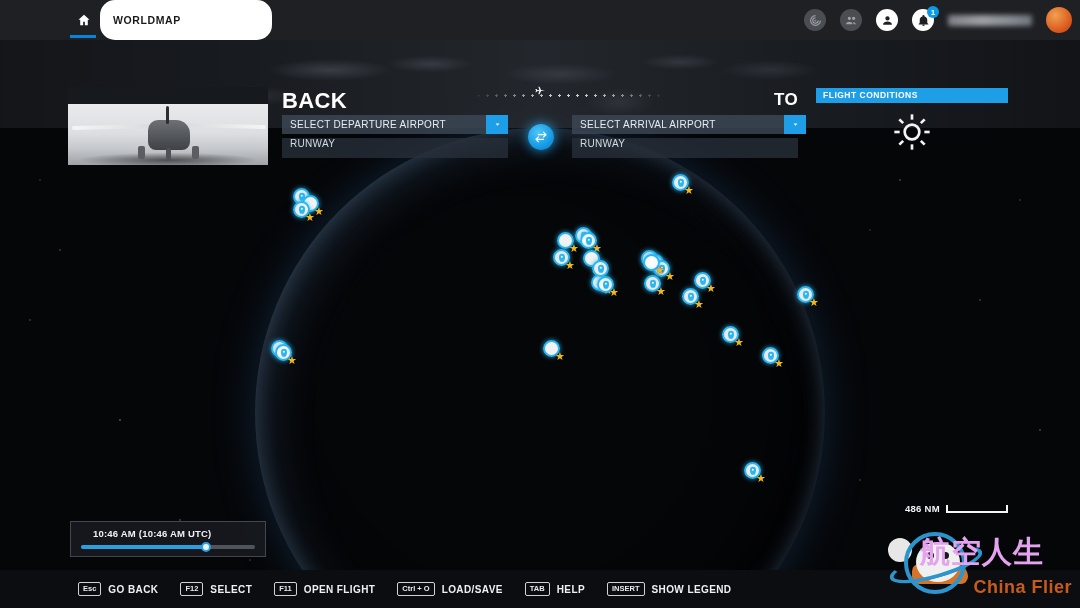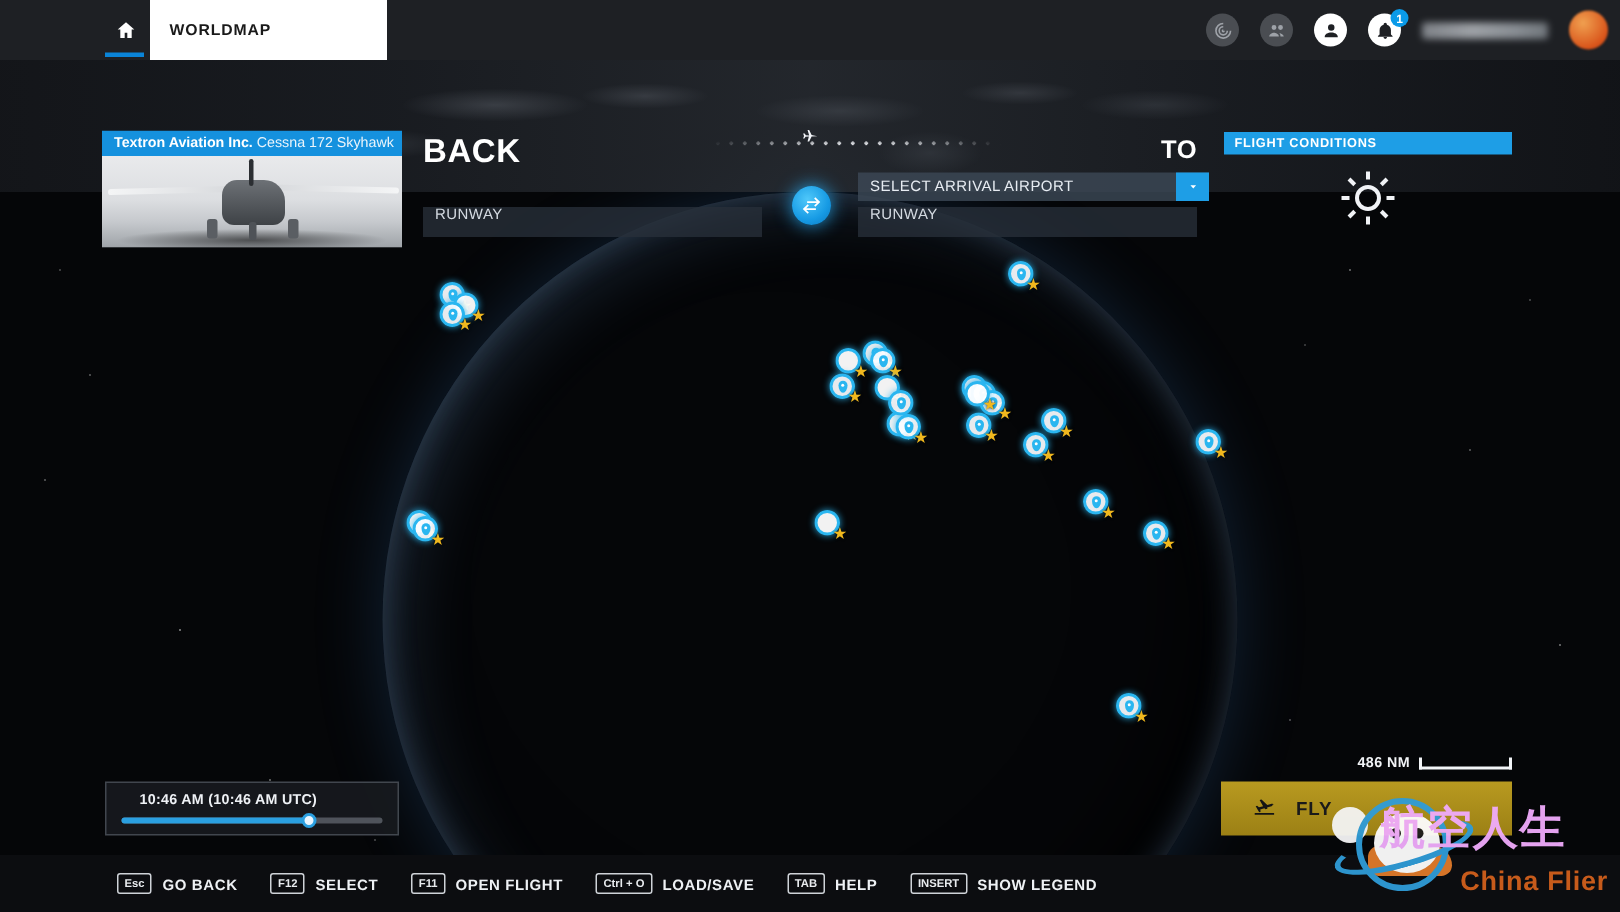--- a/index.html
+++ b/index.html
@@ -109,23 +109,23 @@
     background: #1e2024;
     z-index: 30;
   }
   .home-btn {
     position: absolute; left: 70px; top: 0; width: 28px; height: 40px;
     display: flex; align-items: center; justify-content: center;
   }
   .home-btn svg { width: 14px; height: 14px; fill: #fff; }
   .home-underline { position: absolute; left: 70px; bottom: 2px; width: 26px; height: 3px; background: #0a84d8; }
   .tab-worldmap {
-    position: absolute; left: 100px; top: 0; width: 158px; height: 40px;
+    position: absolute; left: 100px; top: 0; width: 172px; height: 40px;
     background: #fff; display: flex; align-items: center; padding-left: 13px;
-    font-size: 10.5px; font-weight: 700; letter-spacing: .6px; color: #1a1a1a;
+    font-size: 10.5px; font-weight: 700; letter-spacing: .6px; color: #1a1a1a; border-radius: 15px;
   }
   .top-icons { position: absolute; right: 8px; top: 0; height: 40px; display: flex; align-items: center; gap: 14px; }
   .ticon { width: 22px; height: 22px; border-radius: 50%; display: flex; align-items: center; justify-content: center; position: relative; }
   .ticon.dim { background: #4a4d52; }
   .ticon.bright { background: #fff; }
   .ticon svg { width: 13px; height: 13px; }
   .ticon.dim svg { fill: #9ea2a8; }
   .ticon.bright svg { fill: #1e2024; }
   .badge {
     position: absolute; right: -5px; top: -3px;
@@ -272,21 +272,21 @@
   .wm-panda-body { position: absolute; left: 48px; top: 40px; width: 56px; height: 20px; border-radius: 10px 18px 10px 10px; background: #e07a2a; }
   .wm-panda-ear1 { position: absolute; left: 24px; top: 14px; width: 24px; height: 24px; border-radius: 50%; background: #f4f4f4; }
   .wm-cn { position: absolute; left: 56px; top: 8px; font-size: 30px; font-weight: 700; color: #f0abfc; letter-spacing: 1px; white-space: nowrap; }
   .wm-en { position: absolute; right: 4px; bottom: 2px; font-size: 18px; font-weight: 700; color: #d2601c; letter-spacing: .5px; }
 
   
   .bottombar {
     position: absolute; left: 0; bottom: 0; width: 1080px; height: 38px;
     background: #0c0d10; display: flex; align-items: center; padding-left: 78px; gap: 22px; z-index: 35;
   }
-  .sc { display: flex; align-items: flex-end; gap: 7px; }
+  .sc { display: flex; align-items: center; gap: 7px; }
   .key {
     min-width: 19px; height: 14px; padding: 0 4px;
     border: 1px solid #cfd3d8; border-radius: 2px; background: transparent;
     color: #e8ebee; font-size: 7.5px; font-weight: 700; line-height: 12px; text-align: center;
   }
   .sc .act { font-size: 10px; font-weight: 700; color: #eef1f4; letter-spacing: .4px; }
 </style>
 </head>
 <body>
 
@@ -464,36 +464,40 @@
   </div>
 
   <div class="planpanel">
     <div class="plan-worldmap-bg"></div>
     <div class="plan-dots"></div>
     <svg class="plan-plane" viewBox="0 0 24 24">
       <path d="M21 12.5 14 13l-3 6H9l1.6-6-4.1.3-1.4 2H3.5l1.2-3-1.2-3h2l1.4 2 4.1.3L9 5h2l3 6z"></path>
     </svg>
 
     <div class="aircraft-card">
-      <div class="ac-title">
-        <b>Textron Aviation Inc.</b>
-        <span>Cessna 172 Skyhawk</span>
-      </div>
       <div class="ac-photo">
         <div class="wing-l"></div>
         <div class="wing-r"></div>
         <div class="fuselage"></div>
         <div class="prop"></div>
         <div class="gear-l"></div>
         <div class="gear-r"></div>
         <div class="nose-gear"></div>
       </div>
     </div>
 
     <div class="from-label">BACK</div>
+    <div class="airport-select" id="from-select">
+      <div class="sel-text">SELECT DEPARTURE AIRPORT</div>
+      <div class="chev">
+        <svg viewBox="0 0 24 24">
+            <path d="M7 9.5 12 15l5-5.5z"></path>
+          </svg>
+      </div>
+    </div>
     <div class="runway-field" id="from-runway">
       <span>RUNWAY</span>
     </div>
 
     <div class="swap-btn">
       <svg viewBox="0 0 24 24">
         <path d="M7 7h11l-3-3 1.4-1.4L22 8l-5.6 5.4L15 12l3-3H7zM17 17H6l3 3-1.4 1.4L2 16l5.6-5.4L9 12l-3 3h11z"></path>
       </svg>
     </div>
 
@@ -544,26 +548,20 @@
       <div class="time-fill" id="time-fill" style="width: 72%;"></div>
       <div class="time-knob" id="time-knob" style="left: calc(72% - 5px);"></div>
     </div>
   </div>
 
   <div class="scalebar">
     <div class="val">486 NM</div>
     <div class="bar"></div>
   </div>
 
-  <div class="fly-btn">
-    <svg viewBox="0 0 24 24">
-      <path d="M2.2 16.6h19.4v1.6H2.2zM21 8.3c-.2-.8-1-1.2-1.8-1l-4.4 1.2-5.8-5.4-1.9.5 3.5 6.1-4.1 1.1-1.9-1.5-1.4.4 1.6 2.9.1.1 1.8 3 1.4-.4-.3-2.4 4.1-1.1 1.1 1 1.9-.5-.3-1.3 4.4-1.2c.8-.2 1.2-1 1-1.5z"></path>
-    </svg>
-    <div class="lbl">FLY</div>
-  </div>
 
   <div class="watermark">
     <div class="wm-panda-ear1"></div>
     <div class="wm-panda-body"></div>
     <div class="wm-panda"></div>
     <div class="wm-planet"></div>
     <div class="wm-ring"></div>
     <div class="wm-cn">航空人生</div>
     <div class="wm-en">China Flier</div>
   </div>

